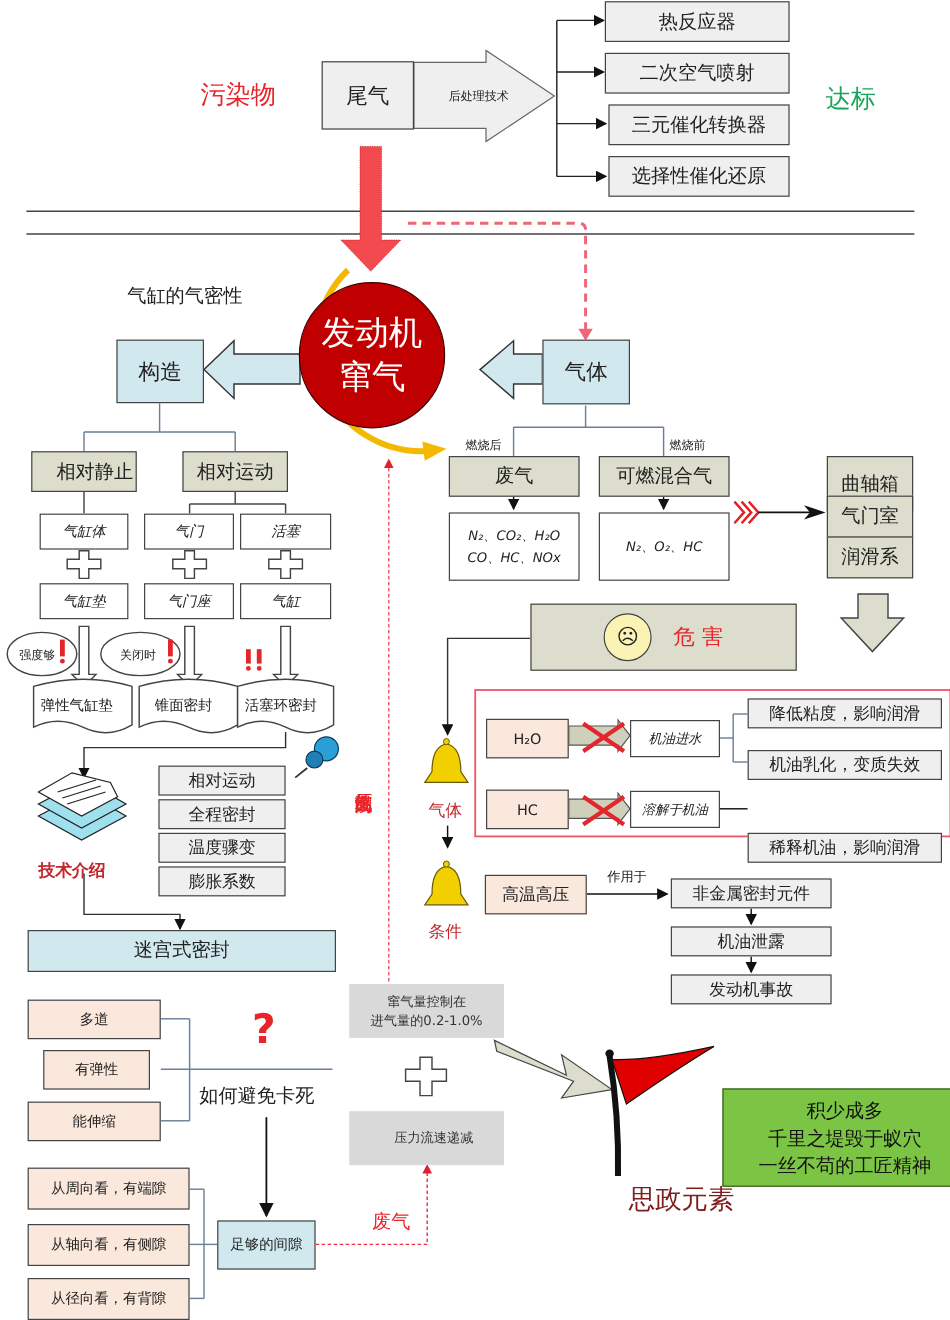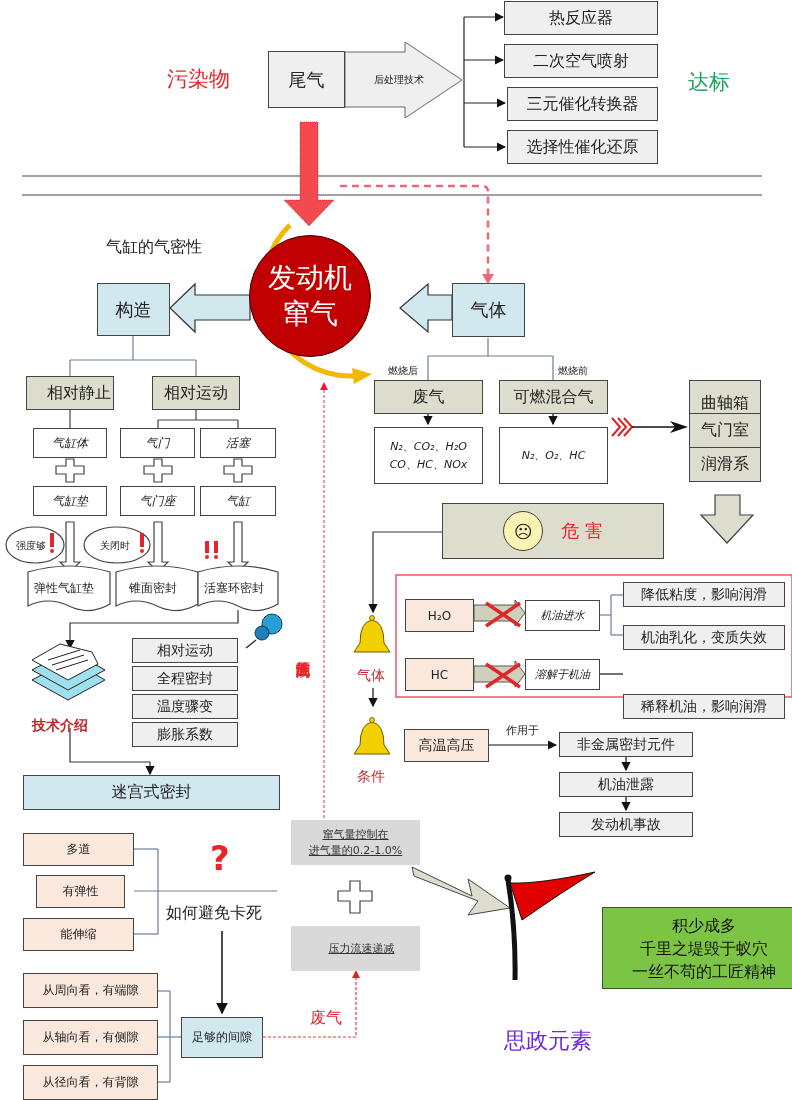--- a/index.html
+++ b/index.html
@@ -6,21 +6,21 @@
   body { width:792px; height:1100px; position:relative; overflow:hidden;
          font-family:"DejaVu Sans", "Liberation Sans", sans-serif; color:#222; }
   .abs { position:absolute; box-sizing:border-box; }
   .box { position:absolute; box-sizing:border-box; border:1.5px solid #444;
          display:flex; align-items:center; justify-content:center; text-align:center; }
   .gray { background:#efefef; }
   .blue { background:#d2e8ef; }
   .khaki { background:#dcddcc; }
   .peach { background:#fbe8dc; }
   .white { background:#ffffff;font-style:italic; }
-  .lgray { background:#d9d9d9; border:none;text-decoration:underline; }
+  .lgray { background:#d9d9d9; border:none; }
   .red-text { color:#e8252a; }
   .dkred-text { color:#c0282d; }
   .green-text { color:#1aa55a; }
   svg.overlay { position:absolute; left:0; top:0; }
   .t14 { font-size:14px; }
   .t16 { font-size:16px; }
   .t18 { font-size:18px; }
   .t12 { font-size:12px; }
   .t11 { font-size:11px; }
   .t10 { font-size:10px; }
@@ -408,18 +408,18 @@
 <div class="abs red-text t16" style="left:310px;top:1008px;">废气</div>
 
 <div class="box lgray t11" style="left:291px;top:820px;width:129px;height:45px;flex-direction:column;line-height:16px;color:#333;">
   <span>窜气量控制在</span>
   <span>进气量的0.2-1.0%</span>
 </div>
 <div class="box lgray t11" style="left:291px;top:926px;width:129px;height:45px;color:#333;padding-left:12px;">
     <span>压力流速递减</span>
   </div>
 
-<div class="abs" style="left:504px;top:985px;font-size:22px;color:#6d28d9;margin-top:41px;">思政元素</div>
+<div class="abs" style="left:524px;top:985px;font-size:22px;color:#7f1d1d;">思政元素</div>
 <div class="box" style="left:602px;top:907px;width:204px;height:82px;background:#7cc444;border:1.5px solid #3a5a2a;flex-direction:column;font-size:16px;line-height:23px;color:#111;">
   <span>积少成多</span>
   <span>千里之堤毁于蚁穴</span>
   <span>一丝不苟的工匠精神</span>
 </div>
 
 </body></html>

